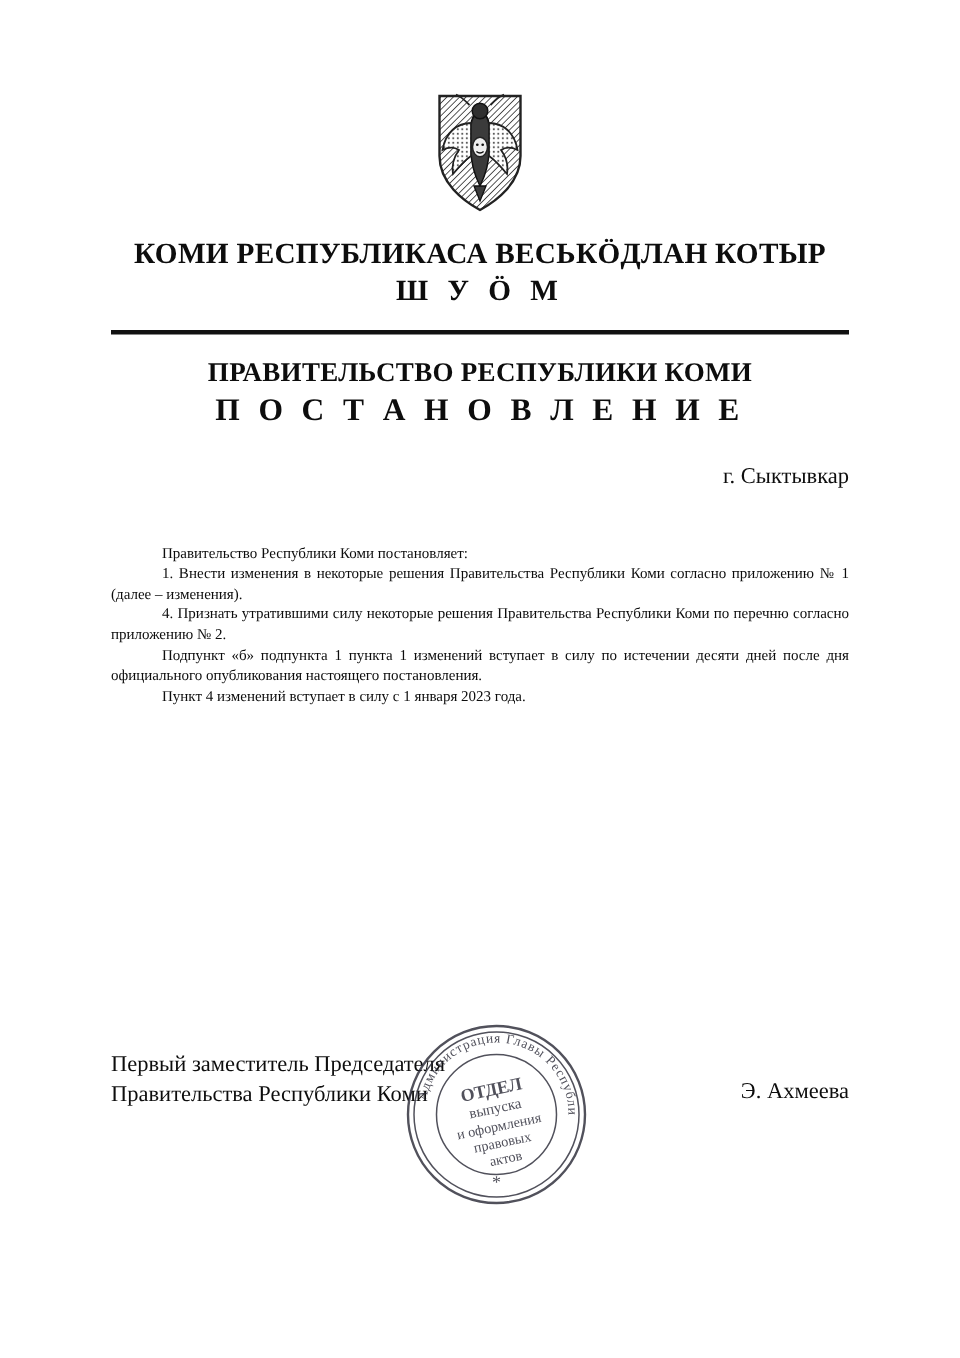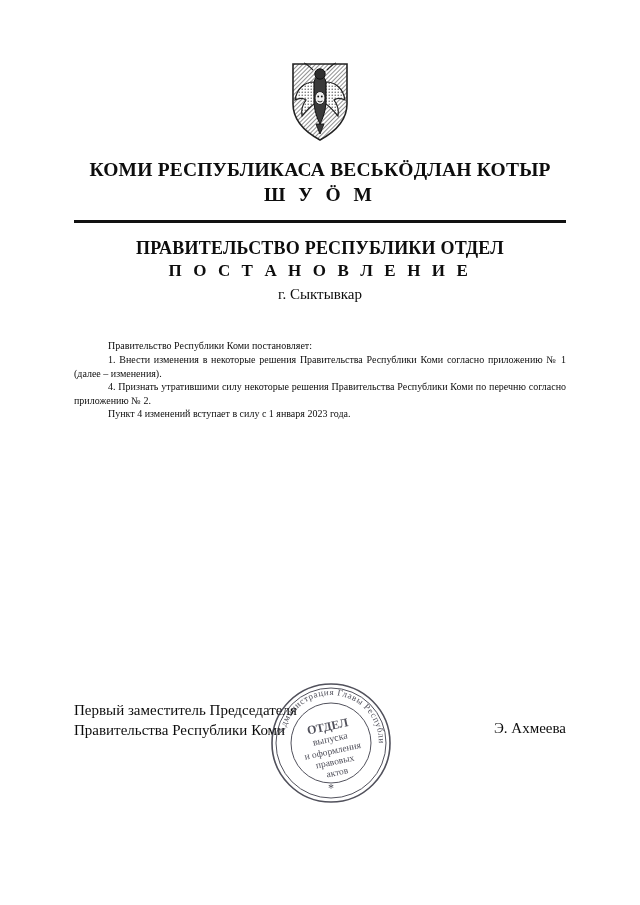--- a/index.html
+++ b/index.html
@@ -59,32 +59,32 @@
   .ru-title {
     text-align: center;
     font-size: 18px;
     font-weight: bold;
     letter-spacing: 0.2px;
     margin-top: 14px;
     line-height: 1.3;
   }
   .ru-title .line2 {
     letter-spacing: 3.6px;
-    font-size: 17px;
+    font-size: 21px;
   }
 
   .doc-number {
     text-align: center;
     font-size: 15px;
     margin-top: 34px;
   }
   .doc-city {
-    text-align: center;
+    text-align: right;
     font-size: 15px;
-    margin-top: 4px;
+    margin-top: 22px;
   }
 
   .doc-subject {
     text-align: center;
     font-size: 14.6px;
     font-weight: bold;
     line-height: 1.45;
     margin: 28px 34px 0 34px;
   }
   .doc-subject .u {
@@ -178,31 +178,32 @@
   </div>
 
   <div class="komi-title">
     <div>КОМИ РЕСПУБЛИКАСА ВЕСЬКӦДЛАН КОТЫР</div>
     <div class="line2">Ш У Ӧ М</div>
   </div>
 
   <div class="rule-double"></div>
 
   <div class="ru-title">
-    <div>ПРАВИТЕЛЬСТВО РЕСПУБЛИКИ ОТДЕЛ</div>
+    <div>ПРАВИТЕЛЬСТВО РЕСПУБЛИКИ КОМИ</div>
     <div class="line2">П О С Т А Н О В Л Е Н И Е</div>
   </div>
 
   <div class="doc-city">г. Сыктывкар</div>
 
 
   <div class="body-text">
     <p>Правительство Республики Коми постановляет:</p>
     <p>1. Внести изменения в некоторые решения Правительства Республики Коми согласно приложению № 1 (далее – изменения).</p>
     <p>4. Признать утратившими силу некоторые решения Правительства Республики Коми по перечню согласно приложению № 2.</p>
+    <p>Подпункт «б» подпункта 1 пункта 1 изменений вступает в силу по истечении десяти дней после дня официального опубликования настоящего постановления.</p>
     <p>Пункт 4 изменений вступает в силу с 1 января 2023 года.</p>
   </div>
 
   <div class="signature">
     <div class="post">Первый заместитель Председателя
 Правительства Республики Коми</div>
     <div class="name">Э. Ахмеева</div>
   </div>
 
   <div class="stamp">

